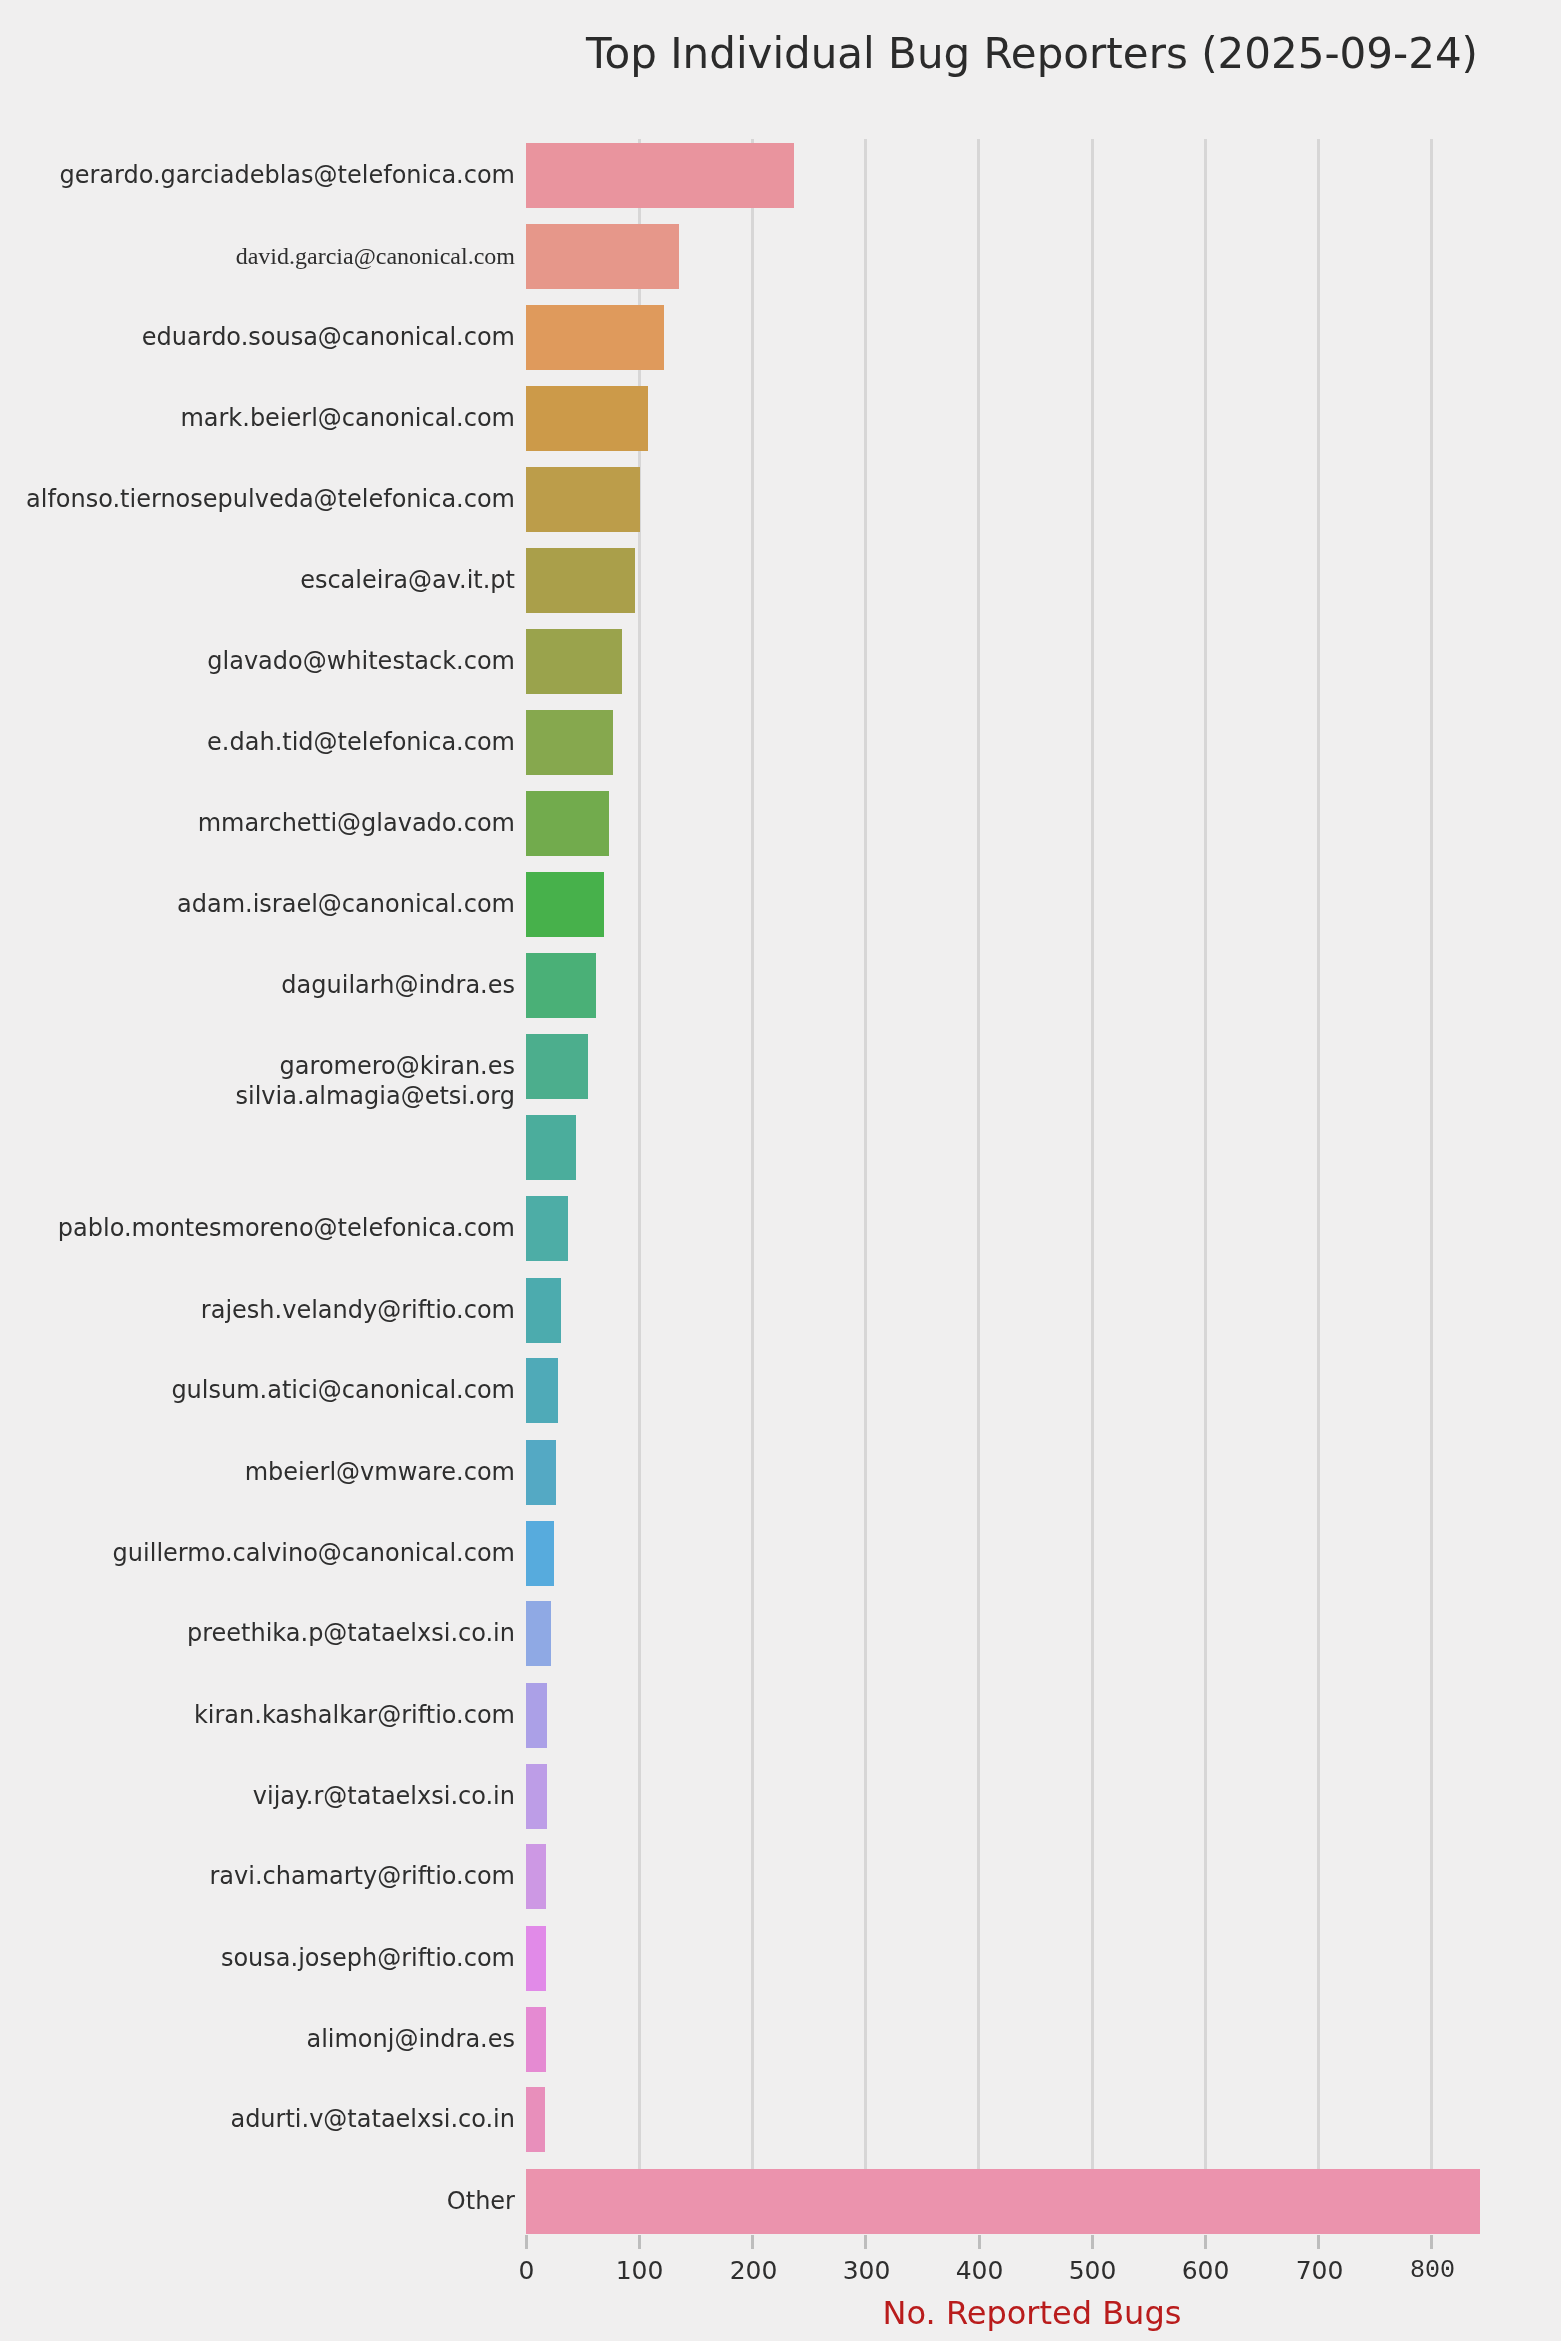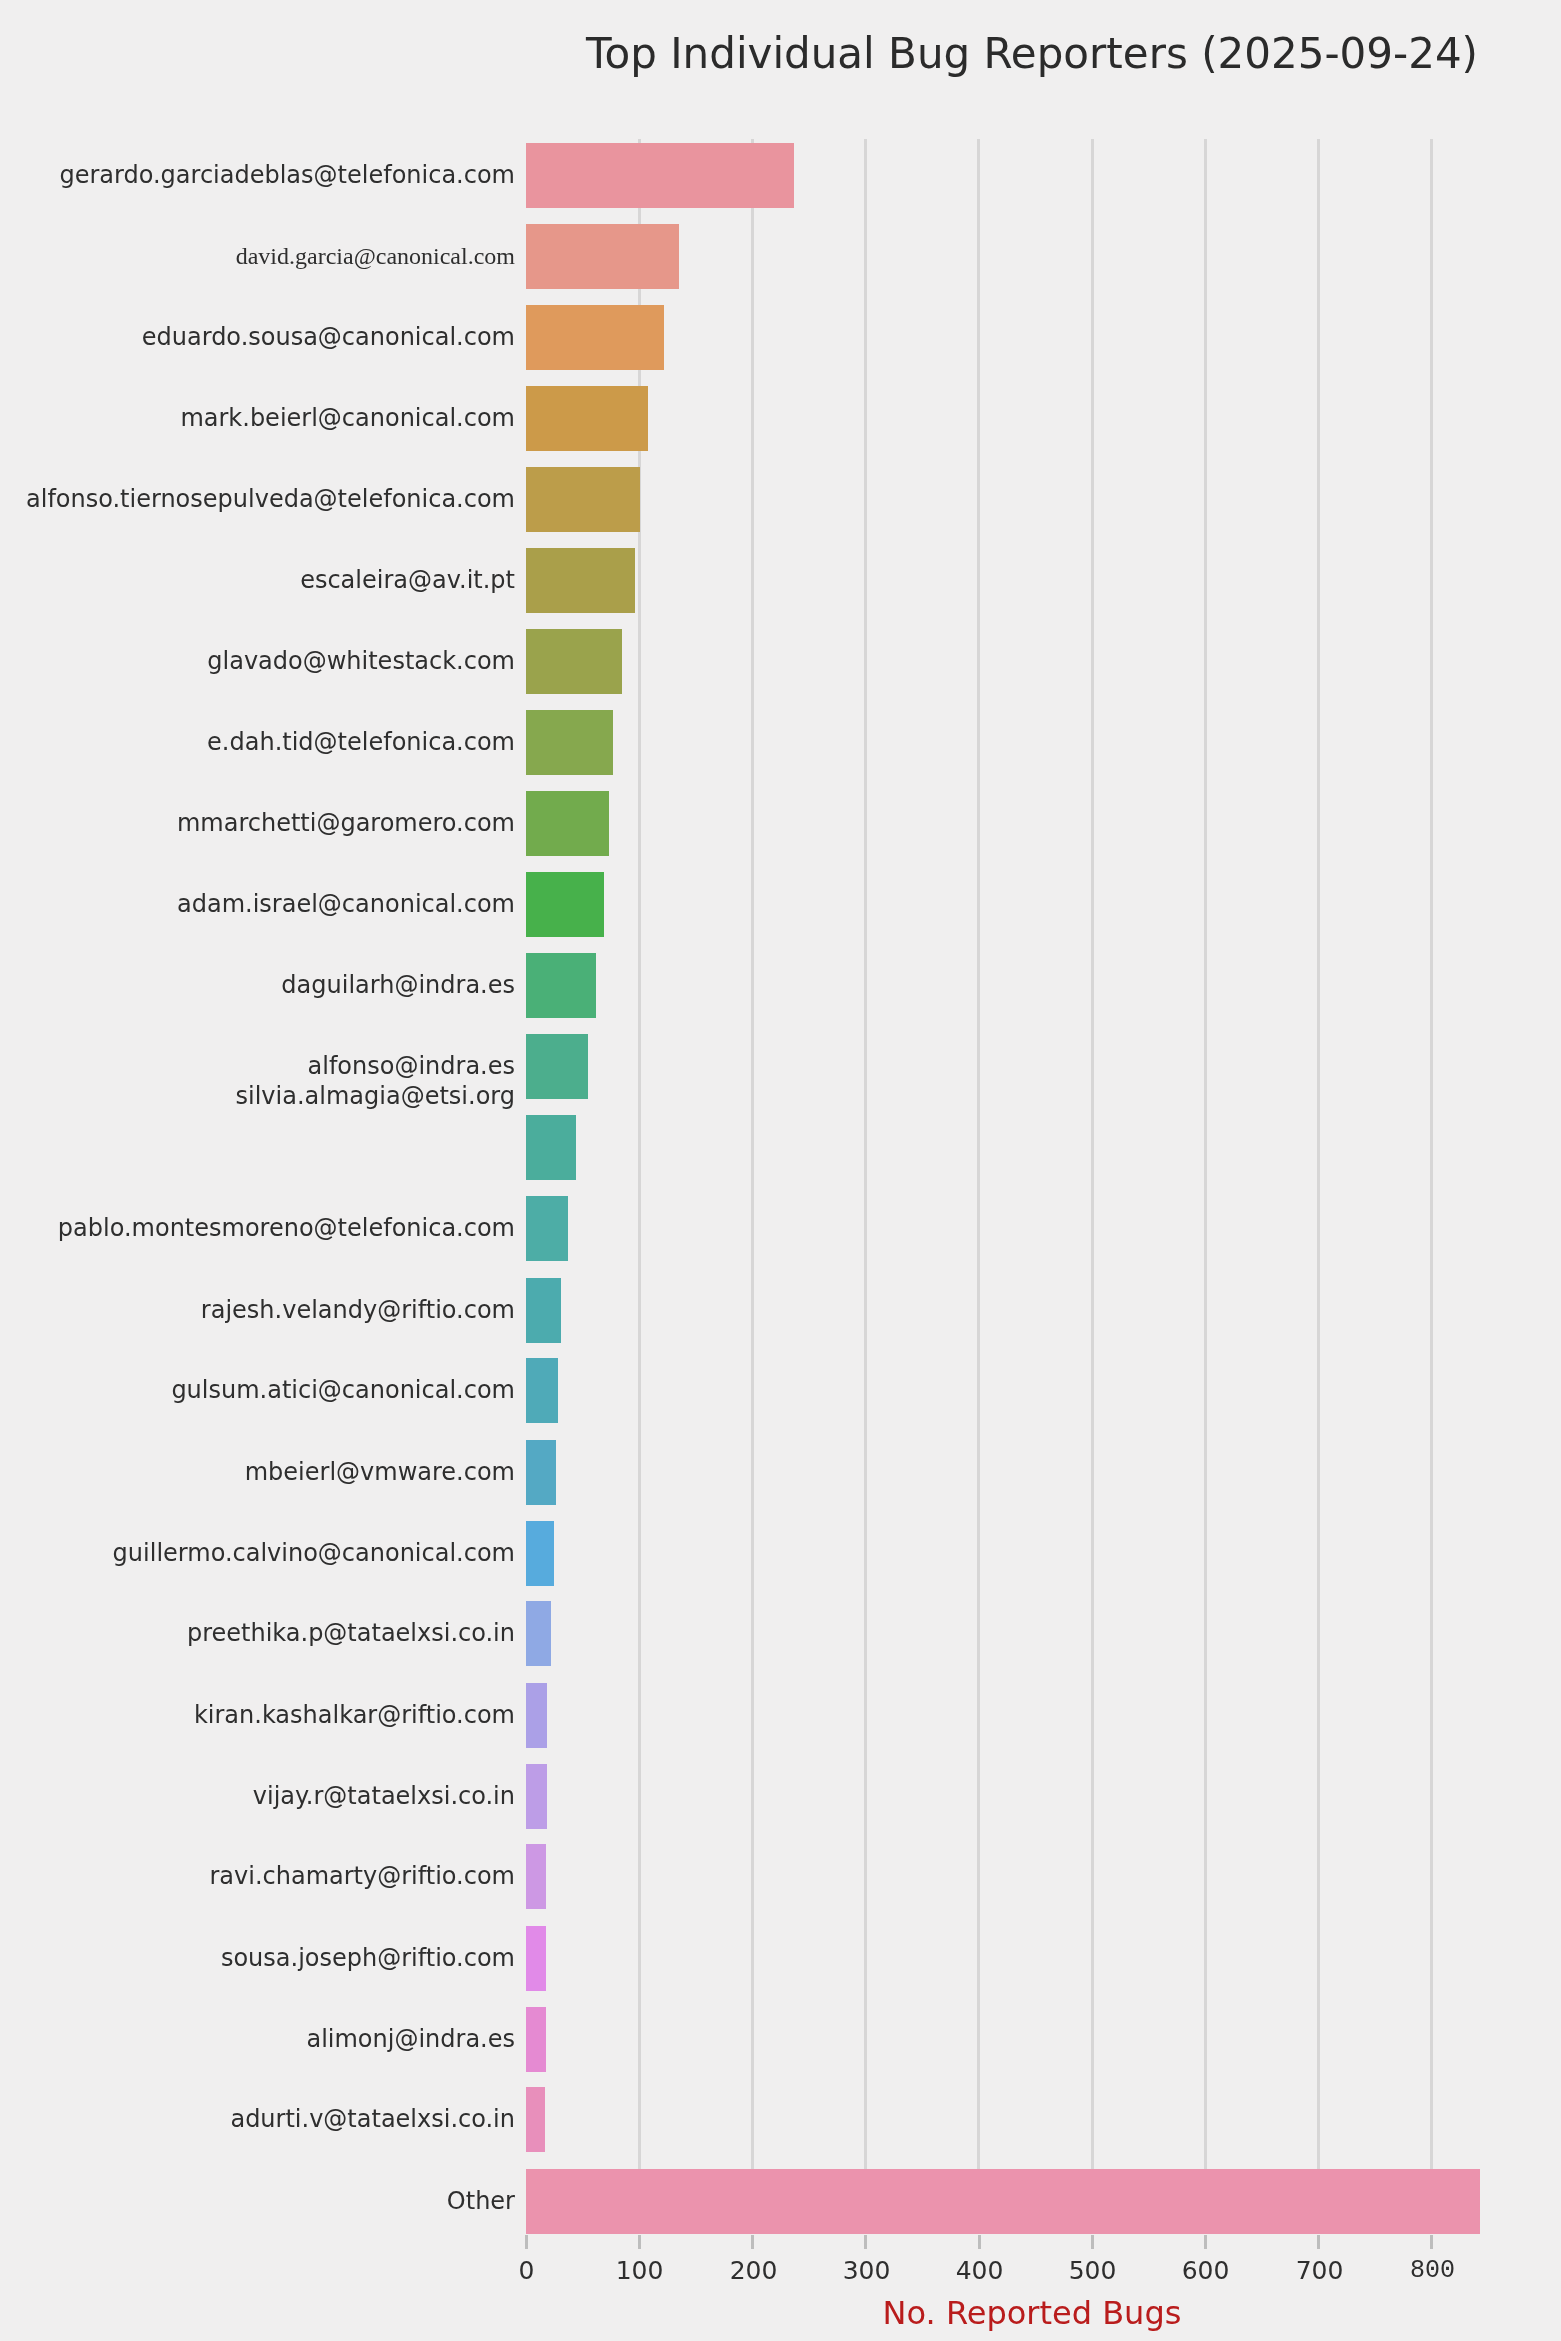--- a/index.html
+++ b/index.html
@@ -79,27 +79,27 @@
       <div class="ylabel" style="top: 386px;">mark.beierl@canonical.com</div>
       <div class="bar" style="top: 386px; width: 122px; background: rgb(204, 154, 73);"></div>
       <div class="ylabel" style="top: 467px;">alfonso.tiernosepulveda@telefonica.com</div>
       <div class="bar" style="top: 467px; width: 114px; background: rgb(188, 157, 74);"></div>
       <div class="ylabel" style="top: 548px;">escaleira@av.it.pt</div>
       <div class="bar" style="top: 548px; width: 109px; background: rgb(170, 159, 74);"></div>
       <div class="ylabel" style="top: 629px;">glavado@whitestack.com</div>
       <div class="bar" style="top: 629px; width: 96px; background: rgb(154, 163, 76);"></div>
       <div class="ylabel" style="top: 710px;">e.dah.tid@telefonica.com</div>
       <div class="bar" style="top: 710px; width: 87px; background: rgb(134, 168, 78);"></div>
-      <div class="ylabel" style="top: 791px;">mmarchetti@garomero.com</div>
+      <div class="ylabel" style="top: 791px;">mmarchetti@glavado.com</div>
       <div class="bar" style="top: 791px; width: 83px; background: rgb(114, 171, 77);"></div>
       <div class="ylabel" style="top: 872px;">adam.israel@canonical.com</div>
       <div class="bar" style="top: 872px; width: 78px; background: rgb(71, 177, 75);"></div>
       <div class="ylabel" style="top: 953px;">daguilarh@indra.es</div>
       <div class="bar" style="top: 953px; width: 70px; background: rgb(74, 176, 119);"></div>
-      <div class="ylabel" style="top: 1034px;">alfonso@indra.es</div>
+      <div class="ylabel" style="top: 1034px;">garomero@kiran.es</div>
       <div class="bar" style="top: 1034px; width: 62px; background: rgb(76, 174, 141);"></div>
       <div class="ylabel" style="top: 1064px;">silvia.almagia@etsi.org</div>
       <div class="bar" style="top: 1115px; width: 50px; background: rgb(75, 173, 156);"></div>
       <div class="ylabel" style="top: 1196px;">pablo.montesmoreno@telefonica.com</div>
       <div class="bar" style="top: 1196px; width: 42px; background: rgb(77, 173, 166);"></div>
       <div class="ylabel" style="top: 1278px;">rajesh.velandy@riftio.com</div>
       <div class="bar" style="top: 1278px; width: 35px; background: rgb(76, 171, 174);"></div>
       <div class="ylabel" style="top: 1358px;">gulsum.atici@canonical.com</div>
       <div class="bar" style="top: 1358px; width: 32px; background: rgb(79, 170, 184);"></div>
       <div class="ylabel" style="top: 1440px;">mbeierl@vmware.com</div>

